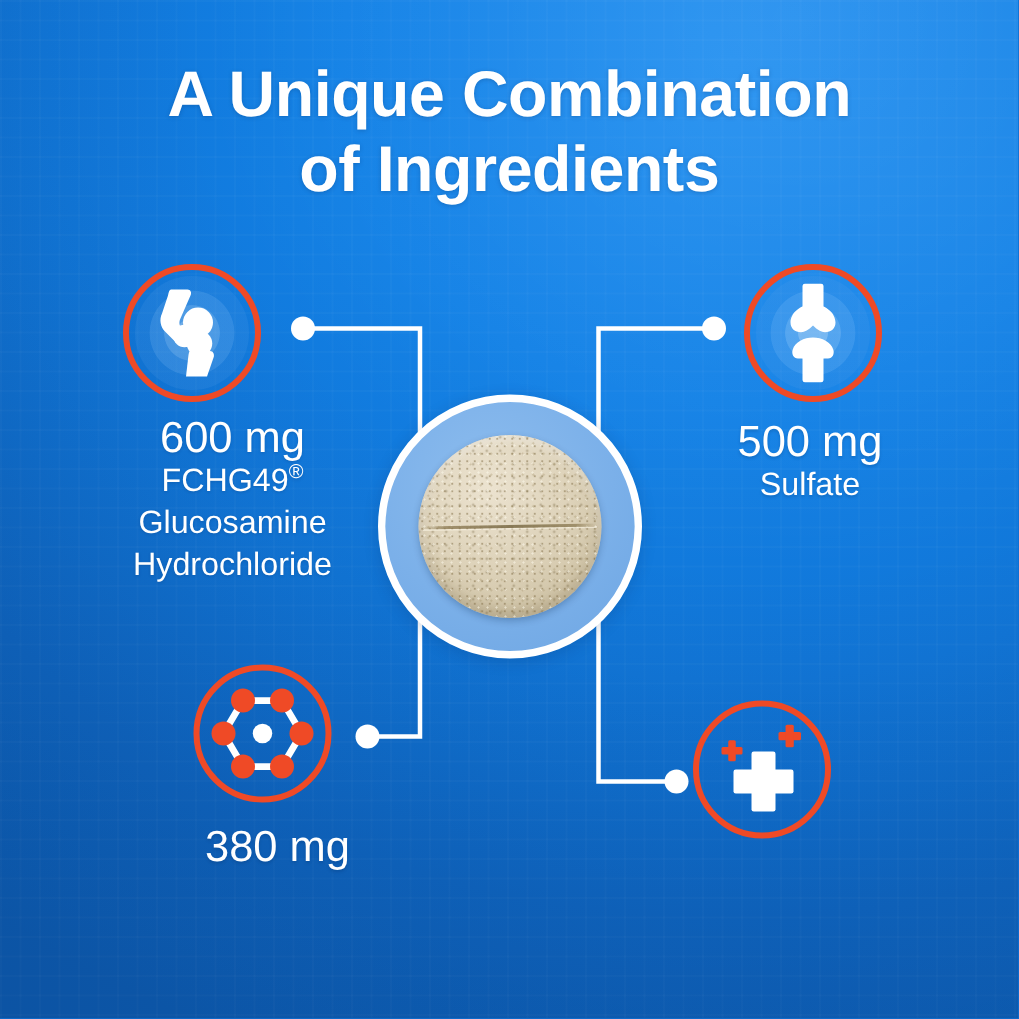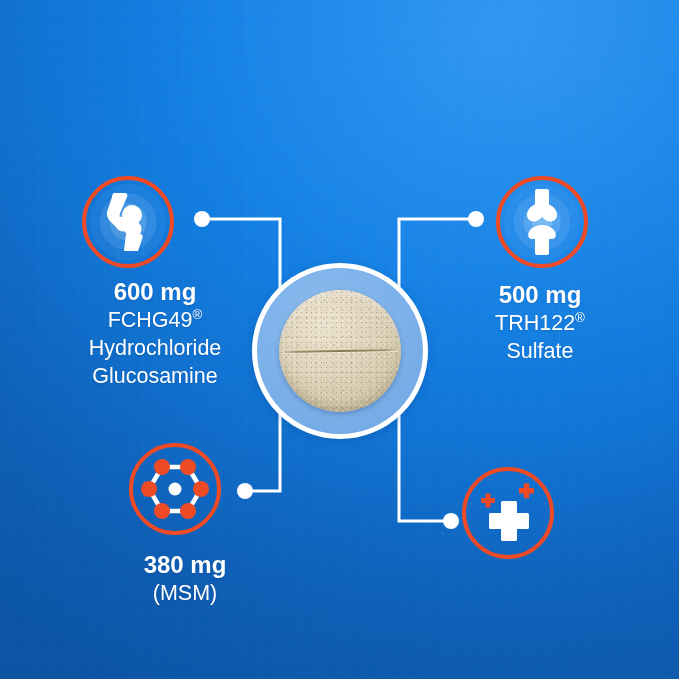--- a/index.html
+++ b/index.html
@@ -177,22 +177,22 @@
   
   .ing-text {
     position: absolute;
     color: #ffffff;
     text-align: center;
     font-size: 21.5px;
     line-height: 28px;
     text-shadow: 0 1px 2px rgba(0,40,90,0.22);
   }
   .ing-text .amount {
-    font-weight: bold;
-    font-size: 24px;
+    font-weight: normal;
+    font-size: 29px;
     display: block;
   }
   .ing-text .name { display: block; }
   .ing-text sup {
     font-size: 0.62em;
     vertical-align: super;
     line-height: 0;
   }
 
   #text-glucosamine { left: 30px;  top: 278px; width: 250px; }
@@ -201,20 +201,24 @@
   #text-manganese   { left: 410px; top: 571px; width: 240px; }
 </style>
 </head>
 <body>
 
 <div id="infographic">
 
   <div id="texture"></div>
   <div id="vignette"></div>
 
+  <div class="title">
+    <span class="line">A Unique Combination</span>
+    <span class="line">of Ingredients</span>
+  </div>
 
   <svg id="connectors" viewBox="0 0 679 679" xmlns="http://www.w3.org/2000/svg">
     <g stroke="#ffffff" stroke-width="3" fill="none" stroke-linecap="butt">
 
       <path d="M 203 219 L 280 219 L 280 292"></path>
 
       <path d="M 475 219 L 399 219 L 399 292"></path>
 
       <path d="M 246 491 L 280 491 L 280 413"></path>
 
@@ -307,29 +311,27 @@
         <span></span>
         <span></span>
       </div>
       <div class="scoreline"></div>
     </div>
   </div>
 
   <div class="ing-text" id="text-glucosamine">
     <span class="amount">600 mg</span>
     <span class="name"><span>FCHG49</span><sup>®</sup></span>
+    <span class="name">Glucosamine</span>
     <span class="name">Hydrochloride</span>
-    <span class="name">Glucosamine</span>
   </div>
 
   <div class="ing-text" id="text-chondroitin">
     <span class="amount">500 mg</span>
-    <span class="name"><span>TRH122</span><sup>®</sup></span>
     <span class="name">Sulfate</span>
   </div>
 
   <div class="ing-text" id="text-msm">
     <span class="amount">380 mg</span>
-    <span class="name">(MSM)</span>
   </div>
 
 
 </div>
 
 </body></html>

